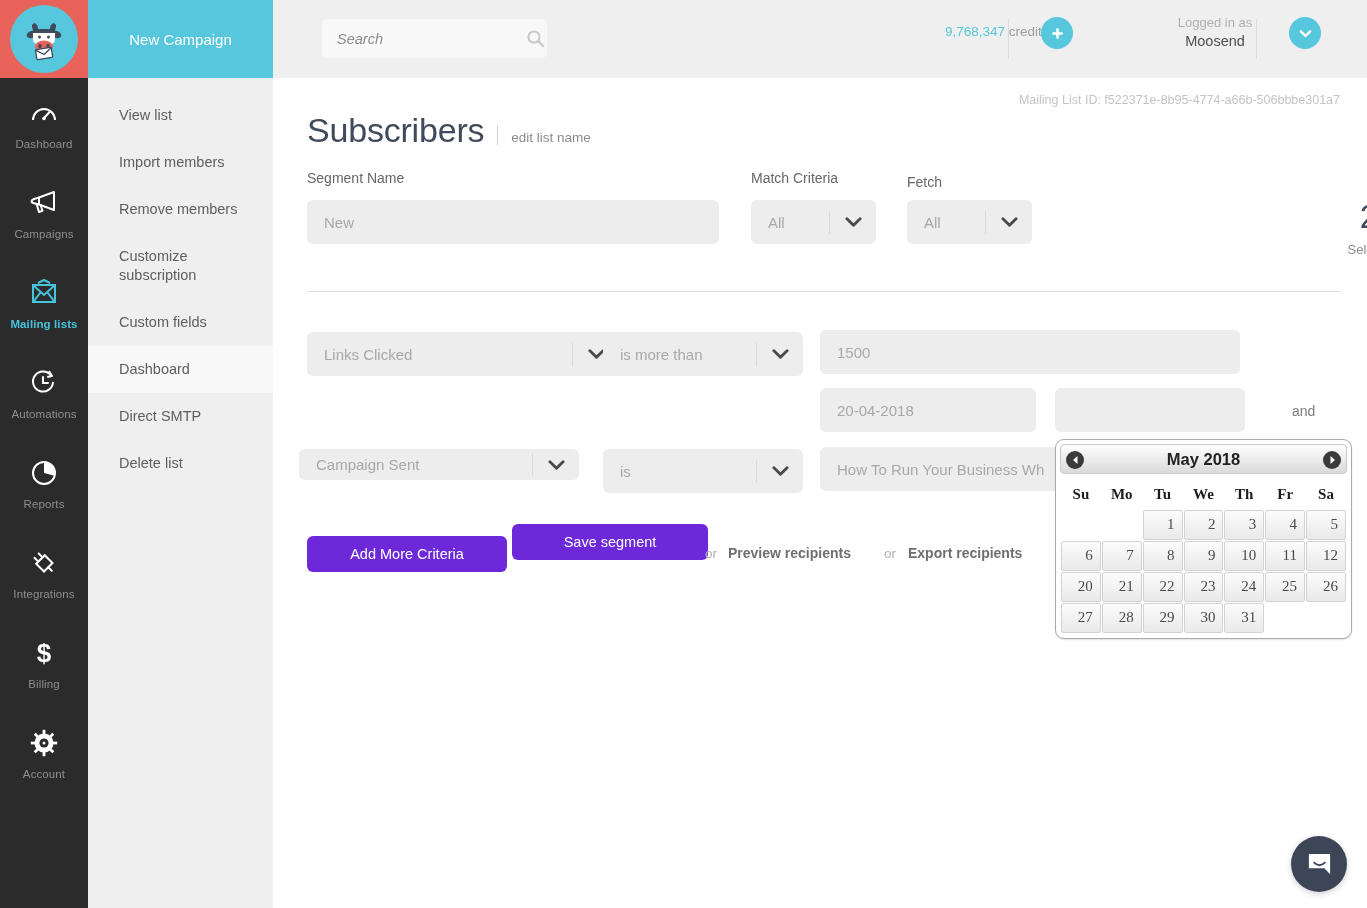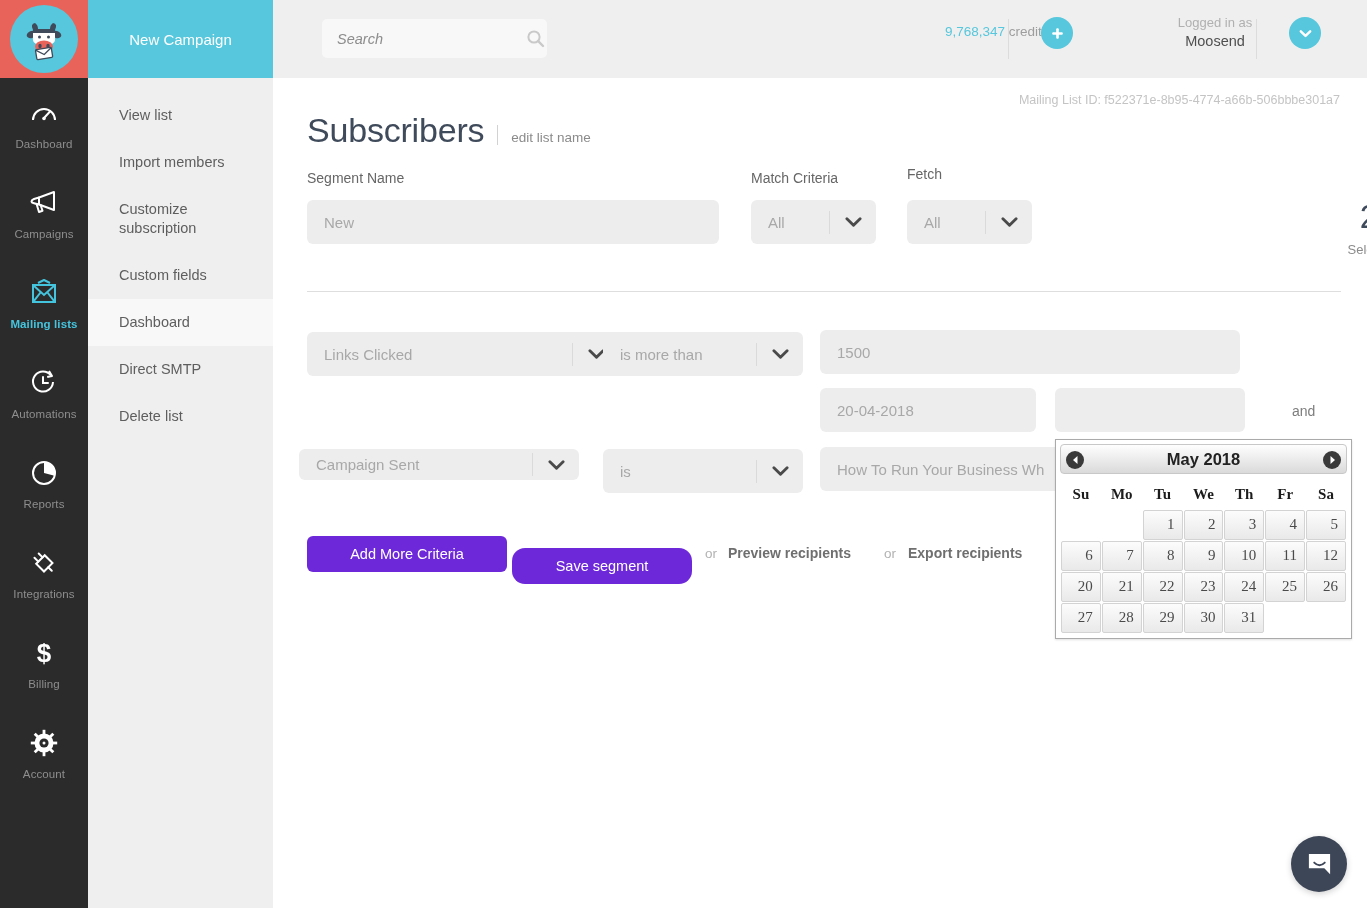--- a/index.html
+++ b/index.html
@@ -189,21 +189,21 @@
   }
   .link-action {
     position: absolute; font-size: 14px; color: #6f6f6f;
     font-weight: bold; top: 467px; cursor: pointer;
   }
 
   
   #datepicker {
     position: absolute; left: 782px; top: 361px;
     width: 297px; background: #ffffff;
-    border: 1px solid #aaaaaa; border-radius: 0;
+    border: 1px solid #aaaaaa; border-radius: 9px;
     padding: 4px; font-family: "Liberation Serif", serif;
     box-shadow: 0 1px 2px rgba(0,0,0,.12);
   }
   #dp-header {
     position: relative; height: 30px;
     background: linear-gradient(#fefefe, #dadada);
     border: 1px solid #c8c8c8; border-radius: 4px;
     display: flex; align-items: center; justify-content: center;
   }
   #dp-title {
@@ -387,20 +387,23 @@
   <div id="new-campaign-btn">
     <span>New Campaign</span>
   </div>
   <div class="subnav-list">
     <div class="subnav-item">
       <span>View list</span>
     </div>
     <div class="subnav-item">
       <span>Import members</span>
     </div>
+    <div class="subnav-item">
+      <span>Remove members</span>
+    </div>
     <div class="subnav-item" style="max-width:140px;">
       <span>Customize subscription</span>
     </div>
     <div class="subnav-item">
       <span>Custom fields</span>
     </div>
     <div class="subnav-item active">
       <span>Dashboard</span>
     </div>
     <div class="subnav-item">
@@ -469,21 +472,21 @@
   <div class="sel-box" style="left:478px; top:122px; width:125px; height:44px;">
     <span class="sel-text">All</span>
     <span class="sel-div"></span>
     <span class="sel-caret">
       <svg width="17" height="12" viewBox="0 0 18 12">
         <path d="M2 2.5 L9 9.5 L16 2.5" fill="none" stroke="#4a4a4a" stroke-width="3" stroke-linecap="round" stroke-linejoin="round"></path>
       </svg>
     </span>
   </div>
 
-  <div class="field-label" style="left:634px; top:88px;">Fetch</div>
+  <div class="field-label" style="left:634px; top:96px;">Fetch</div>
   <div class="sel-box" style="left:634px; top:122px; width:125px; height:44px;">
     <span class="sel-text">All</span>
     <span class="sel-div"></span>
     <span class="sel-caret">
       <svg width="17" height="12" viewBox="0 0 18 12">
         <path d="M2 2.5 L9 9.5 L16 2.5" fill="none" stroke="#4a4a4a" stroke-width="3" stroke-linecap="round" stroke-linejoin="round"></path>
       </svg>
     </span>
   </div>
 
@@ -538,21 +541,21 @@
     <span class="sel-caret">
       <svg width="17" height="12" viewBox="0 0 18 12">
         <path d="M2 2.5 L9 9.5 L16 2.5" fill="none" stroke="#4a4a4a" stroke-width="3" stroke-linecap="round" stroke-linejoin="round"></path>
       </svg>
     </span>
   </div>
 
   <input class="txt-input" style="left: 547px; top: 369px; width: 420px; height: 44px;" placeholder="How To Run Your Business Wh">
 
   <button class="btn" style="left:34px; top:458px; width:200px;">Add More Criteria</button>
-  <button class="btn" style="left:239px; top:470px; width:180px;border-radius:13px;">Save segment</button>
+  <button class="btn" style="left:239px; top:446px; width:196px;">Save segment</button>
   <span class="or-text" style="left:432px;">or</span>
   <span class="link-action" style="left:455px;">Preview recipients</span>
   <span class="or-text" style="left:611px;">or</span>
   <span class="link-action" style="left:635px;">Export recipients</span>
 
   <div id="datepicker">
     <div id="dp-header">
       <span class="dp-nav prev">
         <svg width="9" height="10" viewBox="0 0 9 10">
           <path d="M6.5 1 L2 5 L6.5 9 Z" fill="#ffffff"></path>

